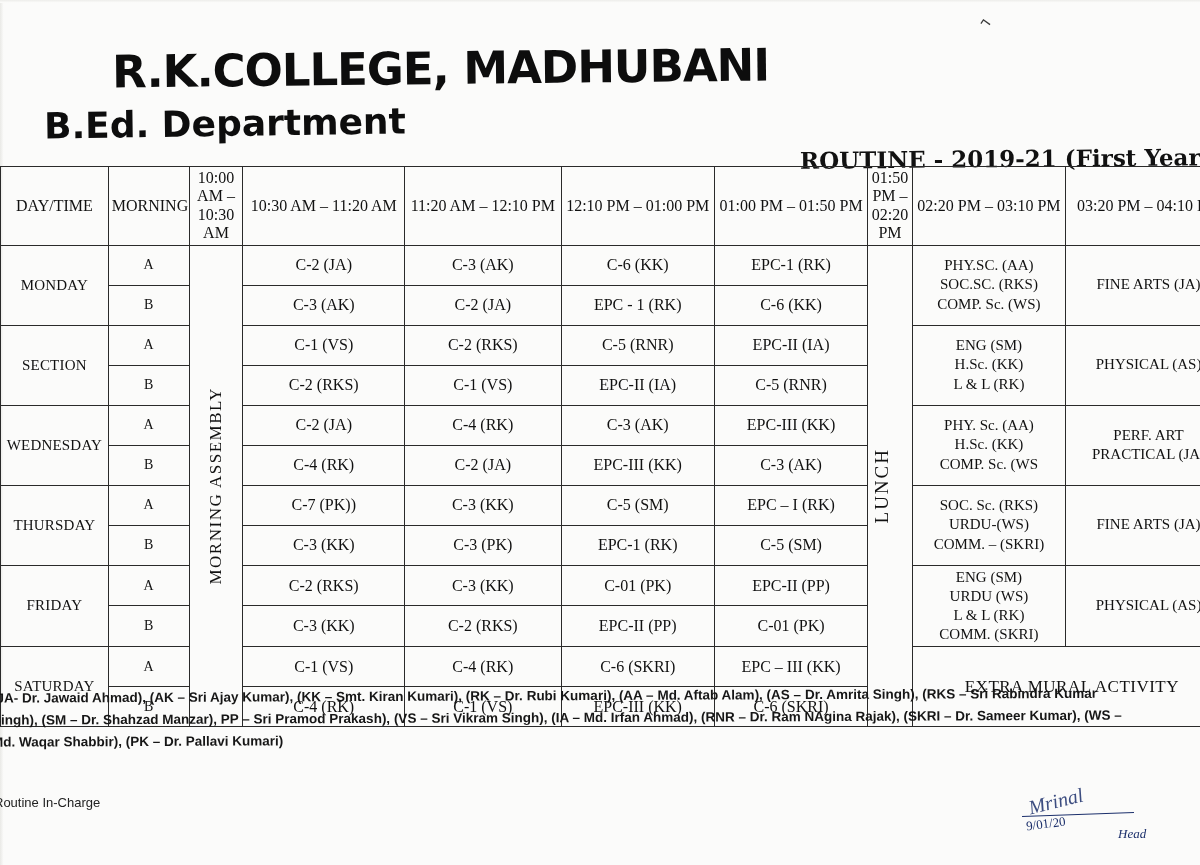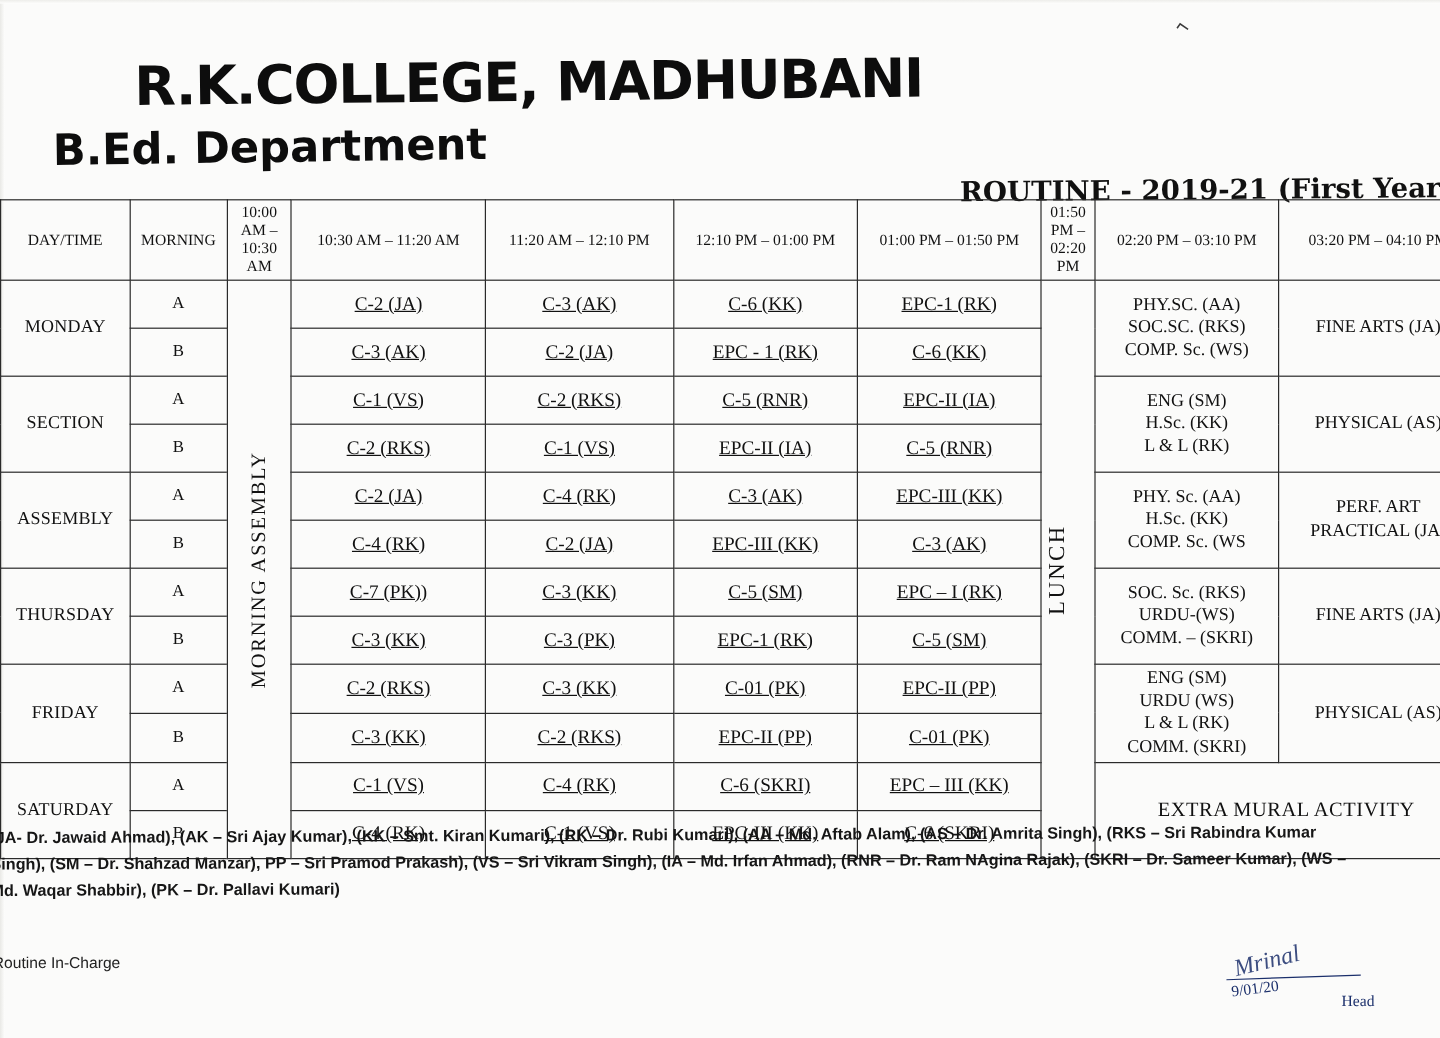--- a/index.html
+++ b/index.html
@@ -82,42 +82,42 @@
     background: transparent;
   }
   table.routine td, table.routine th {
     border: 1px solid #2a2a2a;
     text-align: center;
     vertical-align: middle;
     padding: 2px 3px;
     font-weight: normal;
   }
   th.hdr {
-    font-size: 13px;
+    font-size: 16px;
     font-family: "Liberation Serif", serif;
     line-height: 1.15;
     height: 62px;
   }
   .col-day   { width: 104px; }
   .col-sec   { width: 78px; }
   .col-ma    { width: 52px; }
   .col-p1    { width: 156px; }
   .col-p2    { width: 151px; }
   .col-p3    { width: 148px; }
   .col-p4    { width: 148px; }
   .col-lunch { width: 43px; }
   .col-p5    { width: 148px; }
   .col-p6    { width: 160px; }
 
   td.day {
     font-size: 15px;
     letter-spacing: 0.2px;
   }
   td.sec { font-size: 14px; }
-  td.cell { font-size: 16px; height: 35px; text-decoration: underline; }
+  td.cell { font-size: 16px; height: 35px; }
   td.vert {
     width: 52px;
     padding: 0;
   }
   .vert-text {
     writing-mode: vertical-rl;
     transform: rotate(180deg);
     font-size: 17px;
     letter-spacing: 1.5px;
     white-space: nowrap;
@@ -192,20 +192,21 @@
     left: 0; top: 24px;
     width: 112px;
     height: 1px;
     background: #1b2f6b;
     transform: rotate(-2deg);
   }
   .sign .shead {
     position: absolute;
     left: 96px; top: 36px;
     font-size: 13px;
+    font-style: italic;
   }
   .mark-tr {
     position: absolute;
     right: 208px;
     top: 12px;
     font-size: 18px;
     color: #3a3a3a;
     transform: rotate(35deg);
   }
 </style>
@@ -289,21 +290,21 @@
 
       <tr>
         <td class="sec">B</td>
         <td class="cell">C-2 (RKS)</td>
         <td class="cell">C-1 (VS)</td>
         <td class="cell">EPC-II (IA)</td>
         <td class="cell">C-5 (RNR)</td>
       </tr>
 
       <tr>
-        <td class="day" rowspan="2">ASSEMBLY</td>
+        <td class="day" rowspan="2">WEDNESDAY</td>
         <td class="sec">A</td>
         <td class="cell">C-2 (JA)</td>
         <td class="cell">C-4 (RK)</td>
         <td class="cell">C-3 (AK)</td>
         <td class="cell">EPC-III (KK)</td>
         <td class="multi" rowspan="2">PHY. Sc. (AA)<br>H.Sc. (KK)<br>COMP. Sc. (WS</td>
         <td class="multi" rowspan="2">PERF. ART<br>PRACTICAL (JA)</td>
       </tr>
 
       <tr>

